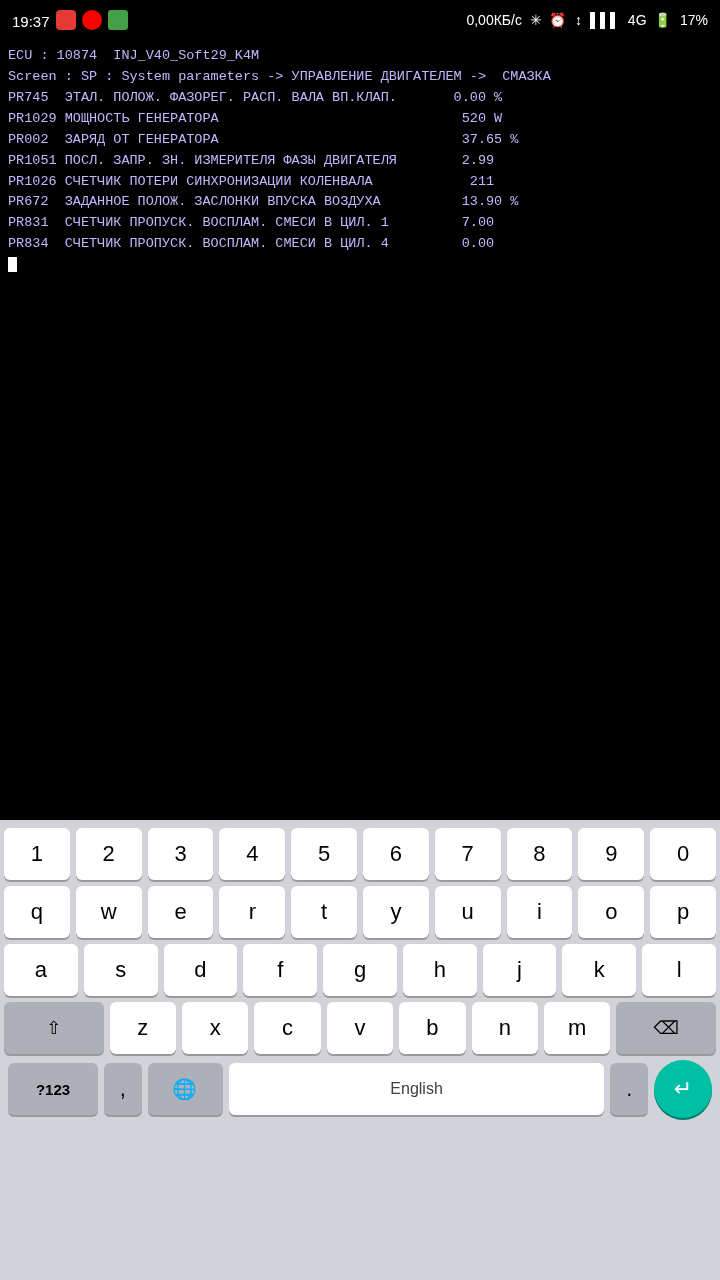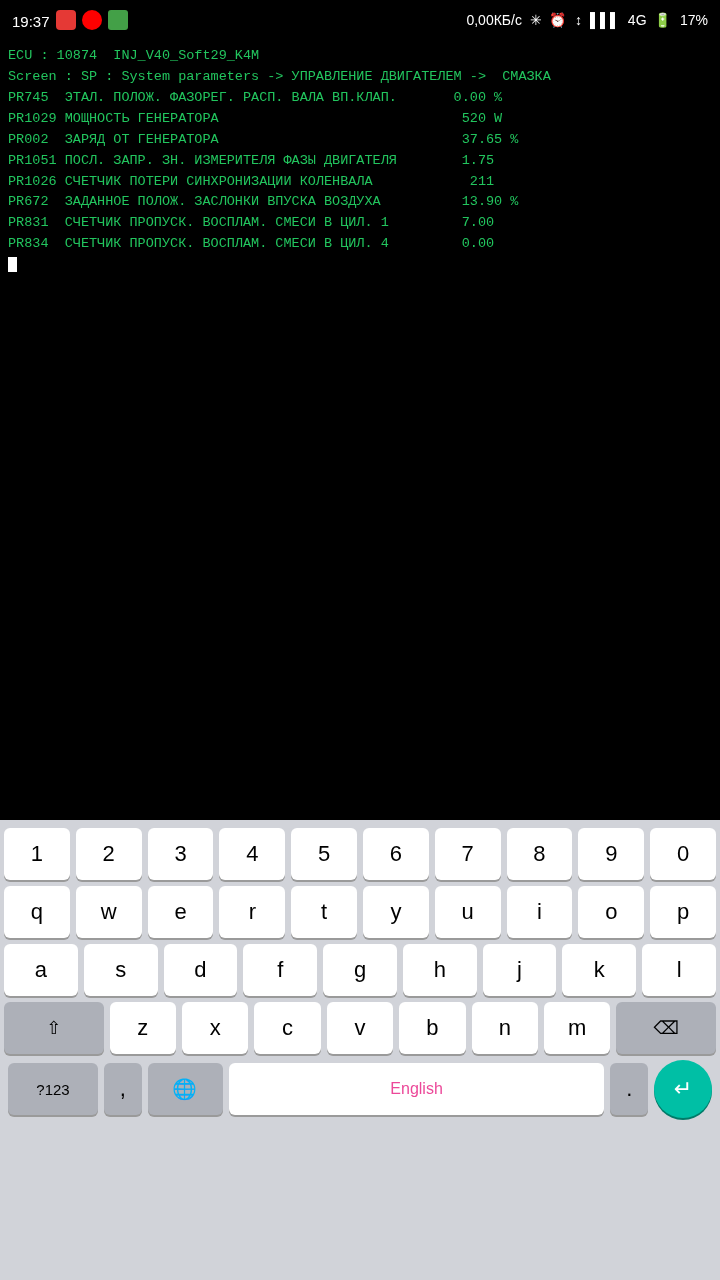--- a/index.html
+++ b/index.html
@@ -43,21 +43,21 @@
     }
     .app-icon-red { background: #e53935; }
     .app-icon-ytred { background: #ff0000; border-radius: 50%; }
     .app-icon-green { background: #43a047; border-radius: 3px; }
 
     
     #terminal {
       width: 720px;
       height: 780px;
       background: #000;
-      color: #22c55e;
+      color: #c4b5fd;
       font-family: 'Courier New', Courier, monospace;
       font-size: 13.5px;
       line-height: 1.55;
       padding: 6px 8px 6px 8px;
       overflow: hidden;
     }
     .terminal-line {
       white-space: pre;
       display: block;
     }
@@ -105,21 +105,21 @@
       background: #adb0b8;
       color: #000;
     }
     .key-wide {
       flex: 1.5;
     }
     .key-space {
       flex: 5;
       background: #fff;
       font-size: 16px;
-      color: #ec4899;
+      color: #404040;
       text-align: center;
     }
     .key-special {
       background: #adb0b8;
       font-size: 16px;
     }
     .key-enter {
       background: #00bfa5;
       color: #fff;
       border-radius: 50%;
@@ -143,21 +143,21 @@
       display: flex;
       align-items: center;
       justify-content: center;
       gap: 6px;
       padding: 0 4px;
     }
     .key-123 {
       flex: 1.2;
       max-width: 90px;
       font-size: 15px;
-      font-weight: 400;
+      font-weight: 700;
     }
     .key-comma {
       flex: 0.5;
       max-width: 50px;
     }
     .key-period {
       flex: 0.5;
       max-width: 50px;
     }
   </style>
@@ -182,21 +182,21 @@
     <span>17%</span>
   </div>
 </div>
 
 <div id="terminal">
   <span class="terminal-line">ECU : 10874  INJ_V40_Soft29_K4M</span>
   <span class="terminal-line">Screen : SP : System parameters -&gt; УПРАВЛЕНИЕ ДВИГАТЕЛЕМ -&gt;  СМАЗКА</span>
   <span class="terminal-line">PR745  ЭТАЛ. ПОЛОЖ. ФАЗОРЕГ. РАСП. ВАЛА ВП.КЛАП.       0.00 %</span>
   <span class="terminal-line">PR1029 МОЩНОСТЬ ГЕНЕРАТОРА                              520 W</span>
   <span class="terminal-line">PR002  ЗАРЯД ОТ ГЕНЕРАТОРА                              37.65 %</span>
-  <span class="terminal-line">PR1051 ПОСЛ. ЗАПР. ЗН. ИЗМЕРИТЕЛЯ ФАЗЫ ДВИГАТЕЛЯ        1.75</span>
+  <span class="terminal-line">PR1051 ПОСЛ. ЗАПР. ЗН. ИЗМЕРИТЕЛЯ ФАЗЫ ДВИГАТЕЛЯ        2.99</span>
   <span class="terminal-line">PR1026 СЧЕТЧИК ПОТЕРИ СИНХРОНИЗАЦИИ КОЛЕНВАЛА            211</span>
   <span class="terminal-line">PR672  ЗАДАННОЕ ПОЛОЖ. ЗАСЛОНКИ ВПУСКА ВОЗДУХА          13.90 %</span>
   <span class="terminal-line">PR831  СЧЕТЧИК ПРОПУСК. ВОСПЛАМ. СМЕСИ В ЦИЛ. 1         7.00</span>
   <span class="terminal-line">PR834  СЧЕТЧИК ПРОПУСК. ВОСПЛАМ. СМЕСИ В ЦИЛ. 4         0.00</span>
   <span class="terminal-line"><span class="cursor-block"></span></span>
 </div>
 
 <div id="keyboard">
 
   <div class="key-row">

